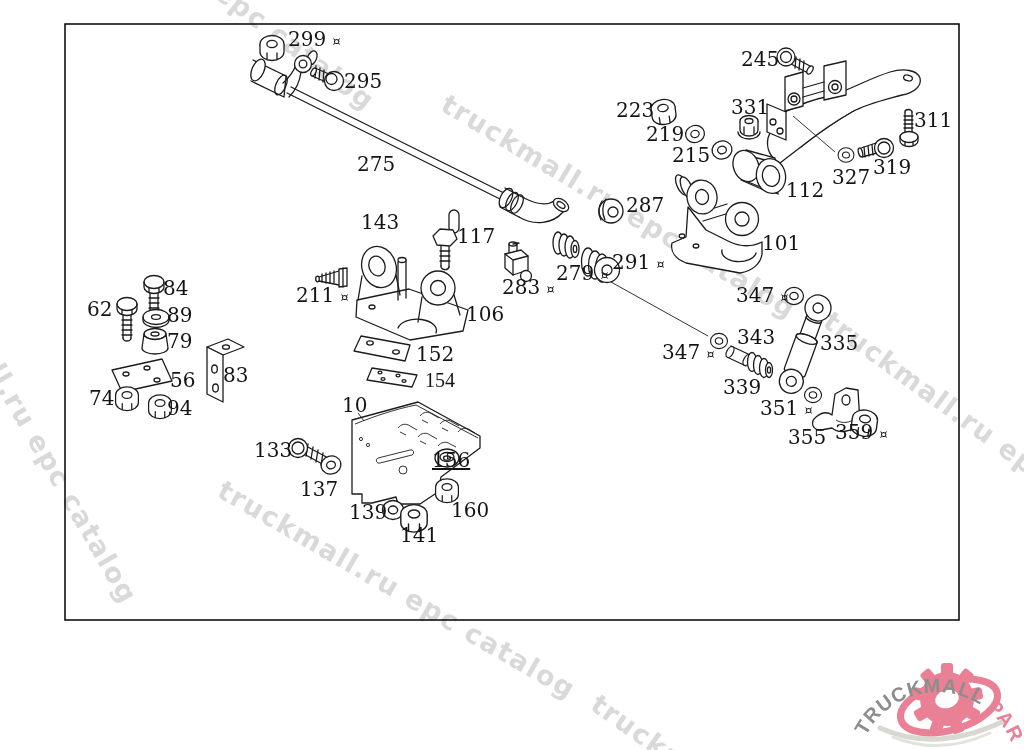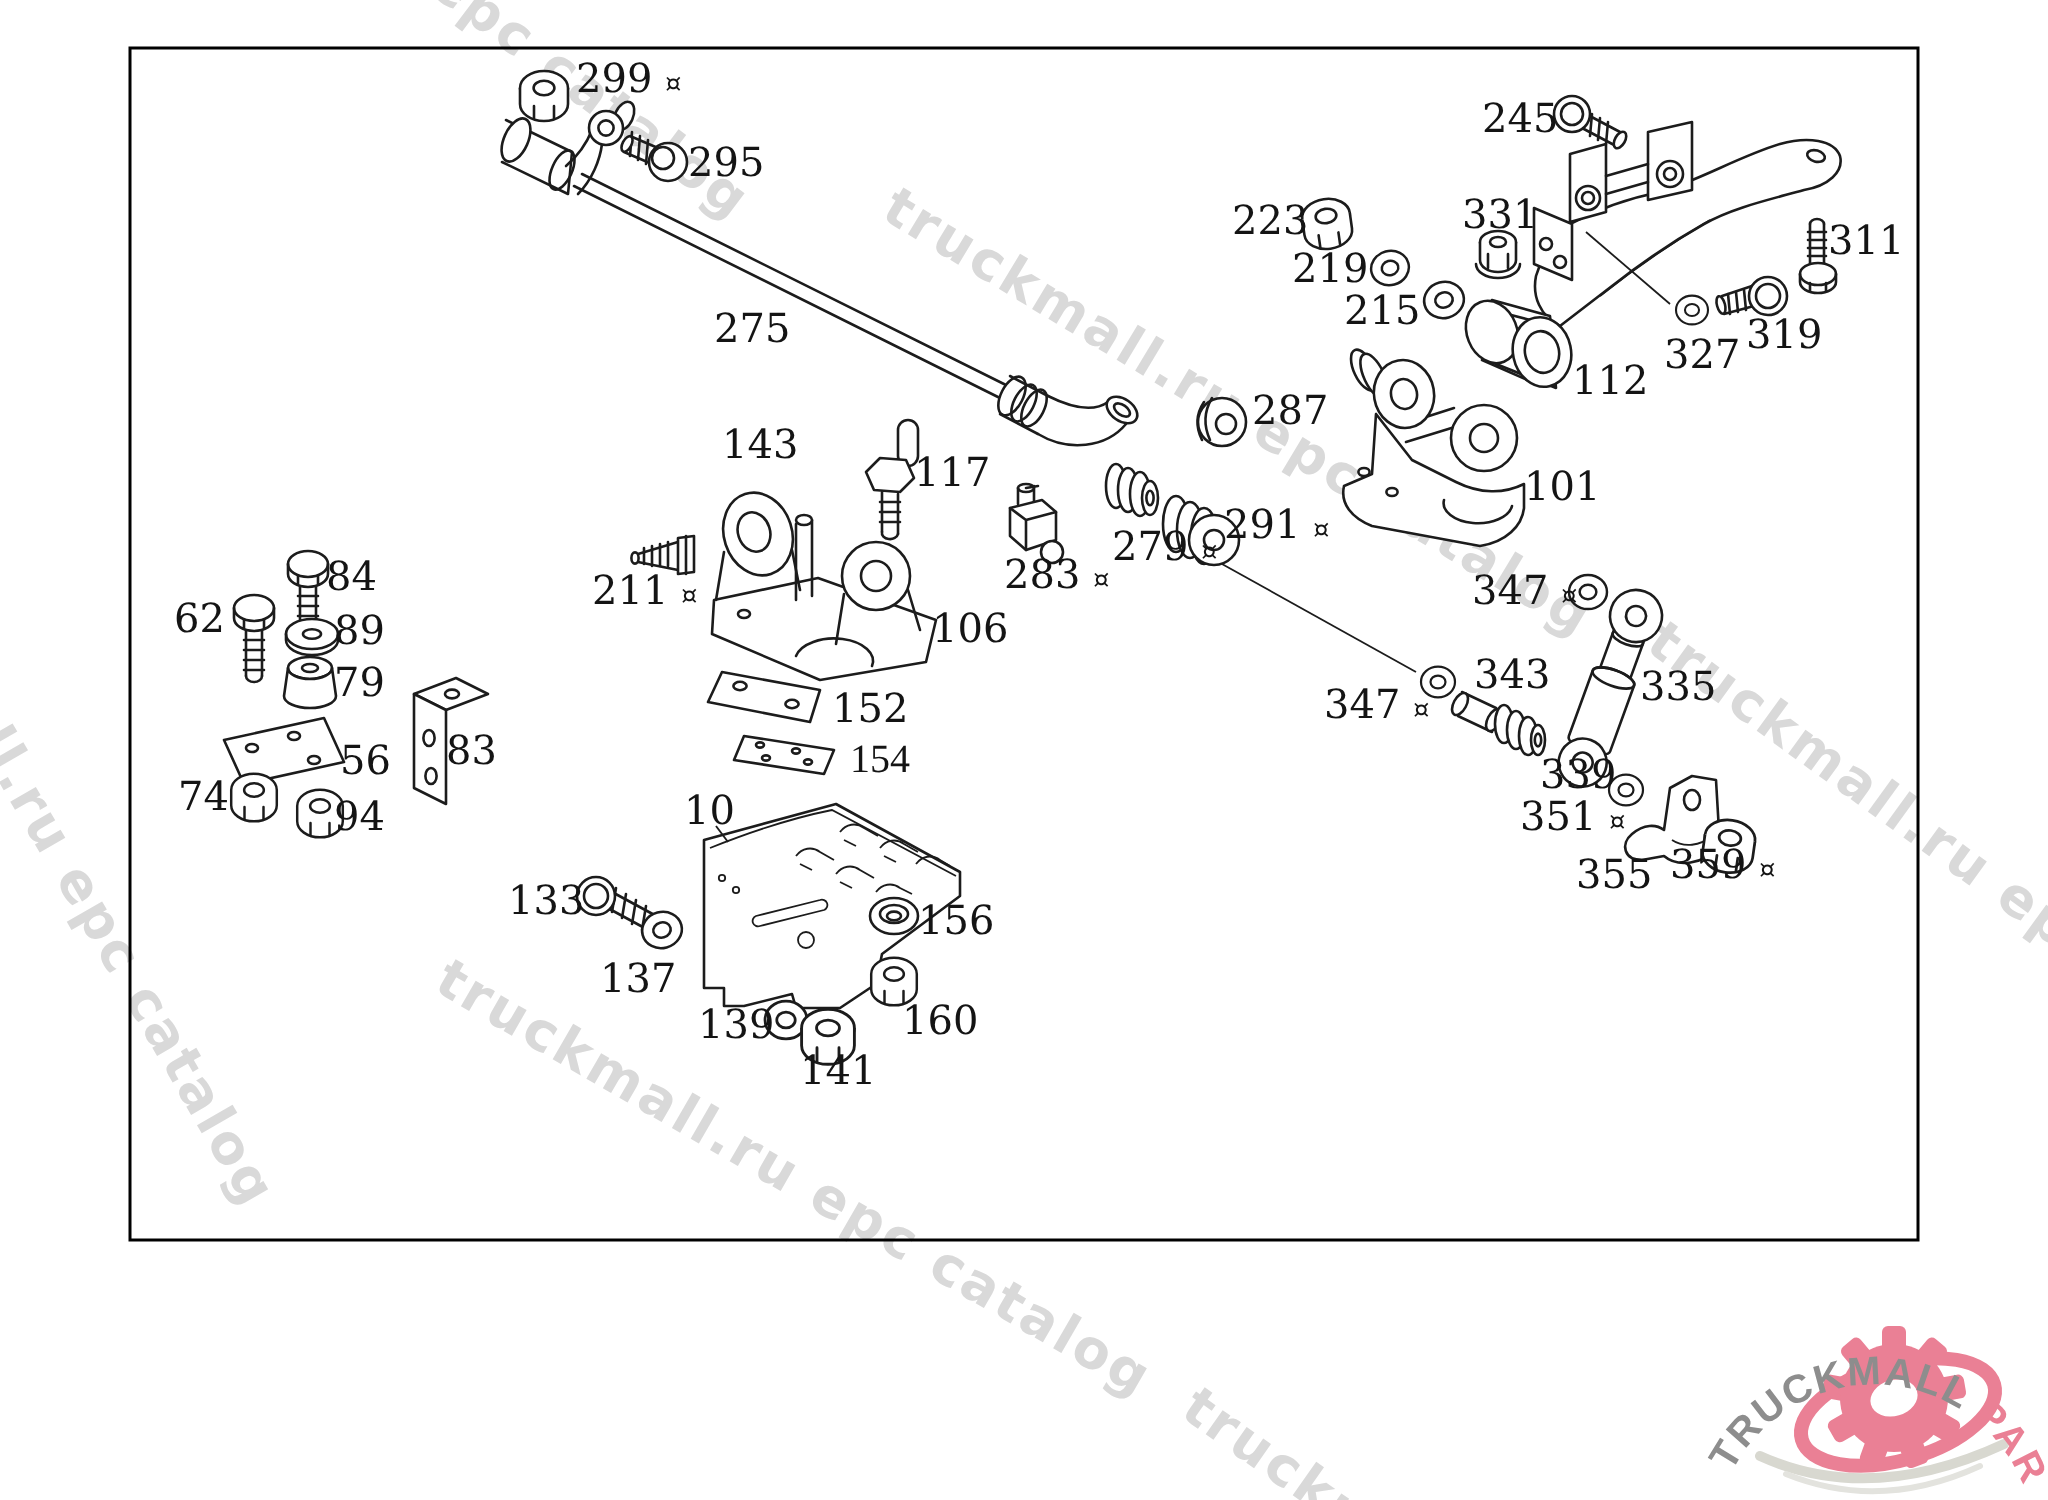--- a/index.html
+++ b/index.html
@@ -338,21 +338,21 @@
       <span class="plabel" style="left: 457px; top: 226px;">117</span>
       <span class="plabel" style="left: 296px; top: 285px;">211 <span class="sym">¤</span></span>
       <span class="plabel" style="left: 466px; top: 304px;">106</span>
       <span class="plabel" style="left: 416px; top: 344px;">152</span>
       <span class="plabel" style="left: 425px; top: 370px; font-family: Liberation Serif, serif;">154</span>
       <span class="plabel" style="left: 342px; top: 395px;">10</span>
       <span class="plabel" style="left: 254px; top: 440px;">133</span>
       <span class="plabel" style="left: 300px; top: 479px;">137</span>
       <span class="plabel" style="left: 349px; top: 502px;">139</span>
       <span class="plabel" style="left: 400px; top: 525px;">141</span>
-      <span class="plabel" style="left: 459px; top: 450px;">156</span>
+      <span class="plabel" style="left: 432px; top: 450px; text-decoration: underline;">156</span>
       <span class="plabel" style="left: 451px; top: 500px;">160</span>
       <span class="plabel" style="left: 87px; top: 299px;">62</span>
       <span class="plabel" style="left: 163px; top: 278px;">84</span>
       <span class="plabel" style="left: 167px; top: 305px;">89</span>
       <span class="plabel" style="left: 167px; top: 331px;">79</span>
       <span class="plabel" style="left: 170px; top: 370px;">56</span>
       <span class="plabel" style="left: 223px; top: 365px;">83</span>
       <span class="plabel" style="left: 89px; top: 388px;">74</span>
       <span class="plabel" style="left: 167px; top: 398px;">94</span>
       <span class="plabel" style="left: 616px; top: 100px;">223</span>
@@ -365,21 +365,21 @@
       <span class="plabel" style="left: 873px; top: 157px;">319</span>
       <span class="plabel" style="left: 786px; top: 180px;">112</span>
       <span class="plabel" style="left: 626px; top: 195px;">287</span>
       <span class="plabel" style="left: 556px; top: 227px; margin-top: 36px;">279 <span class="sym">¤</span></span>
       <span class="plabel" style="left: 612px; top: 252px;">291 <span class="sym">¤</span></span>
       <span class="plabel" style="left: 502px; top: 277px;">283 <span class="sym">¤</span></span>
       <span class="plabel" style="left: 762px; top: 233px;">101</span>
       <span class="plabel" style="left: 736px; top: 285px;">347 <span class="sym">¤</span></span>
       <span class="plabel" style="left: 737px; top: 327px;">343</span>
       <span class="plabel" style="left: 662px; top: 342px;">347 <span class="sym">¤</span></span>
-      <span class="plabel" style="left: 770px; top: 377px;">339</span>
+      <span class="plabel" style="left: 723px; top: 377px;">339</span>
       <span class="plabel" style="left: 820px; top: 333px;">335</span>
       <span class="plabel" style="left: 760px; top: 398px;">351 <span class="sym">¤</span></span>
       <span class="plabel" style="left: 788px; top: 427px;">355</span>
       <span class="plabel" style="left: 835px; top: 422px;">359 <span class="sym">¤</span></span>
     </div>
 
   <svg class="layer" width="1024" height="750" viewBox="0 0 1024 750">
     <g>
       <path d="M880,728 Q935,753 1002,722" fill="none" stroke="#d8d8d0" stroke-width="5" stroke-linecap="round"></path>
       <path d="M893,737 Q940,756 990,733" fill="none" stroke="#e3e3de" stroke-width="3" stroke-linecap="round"></path>

